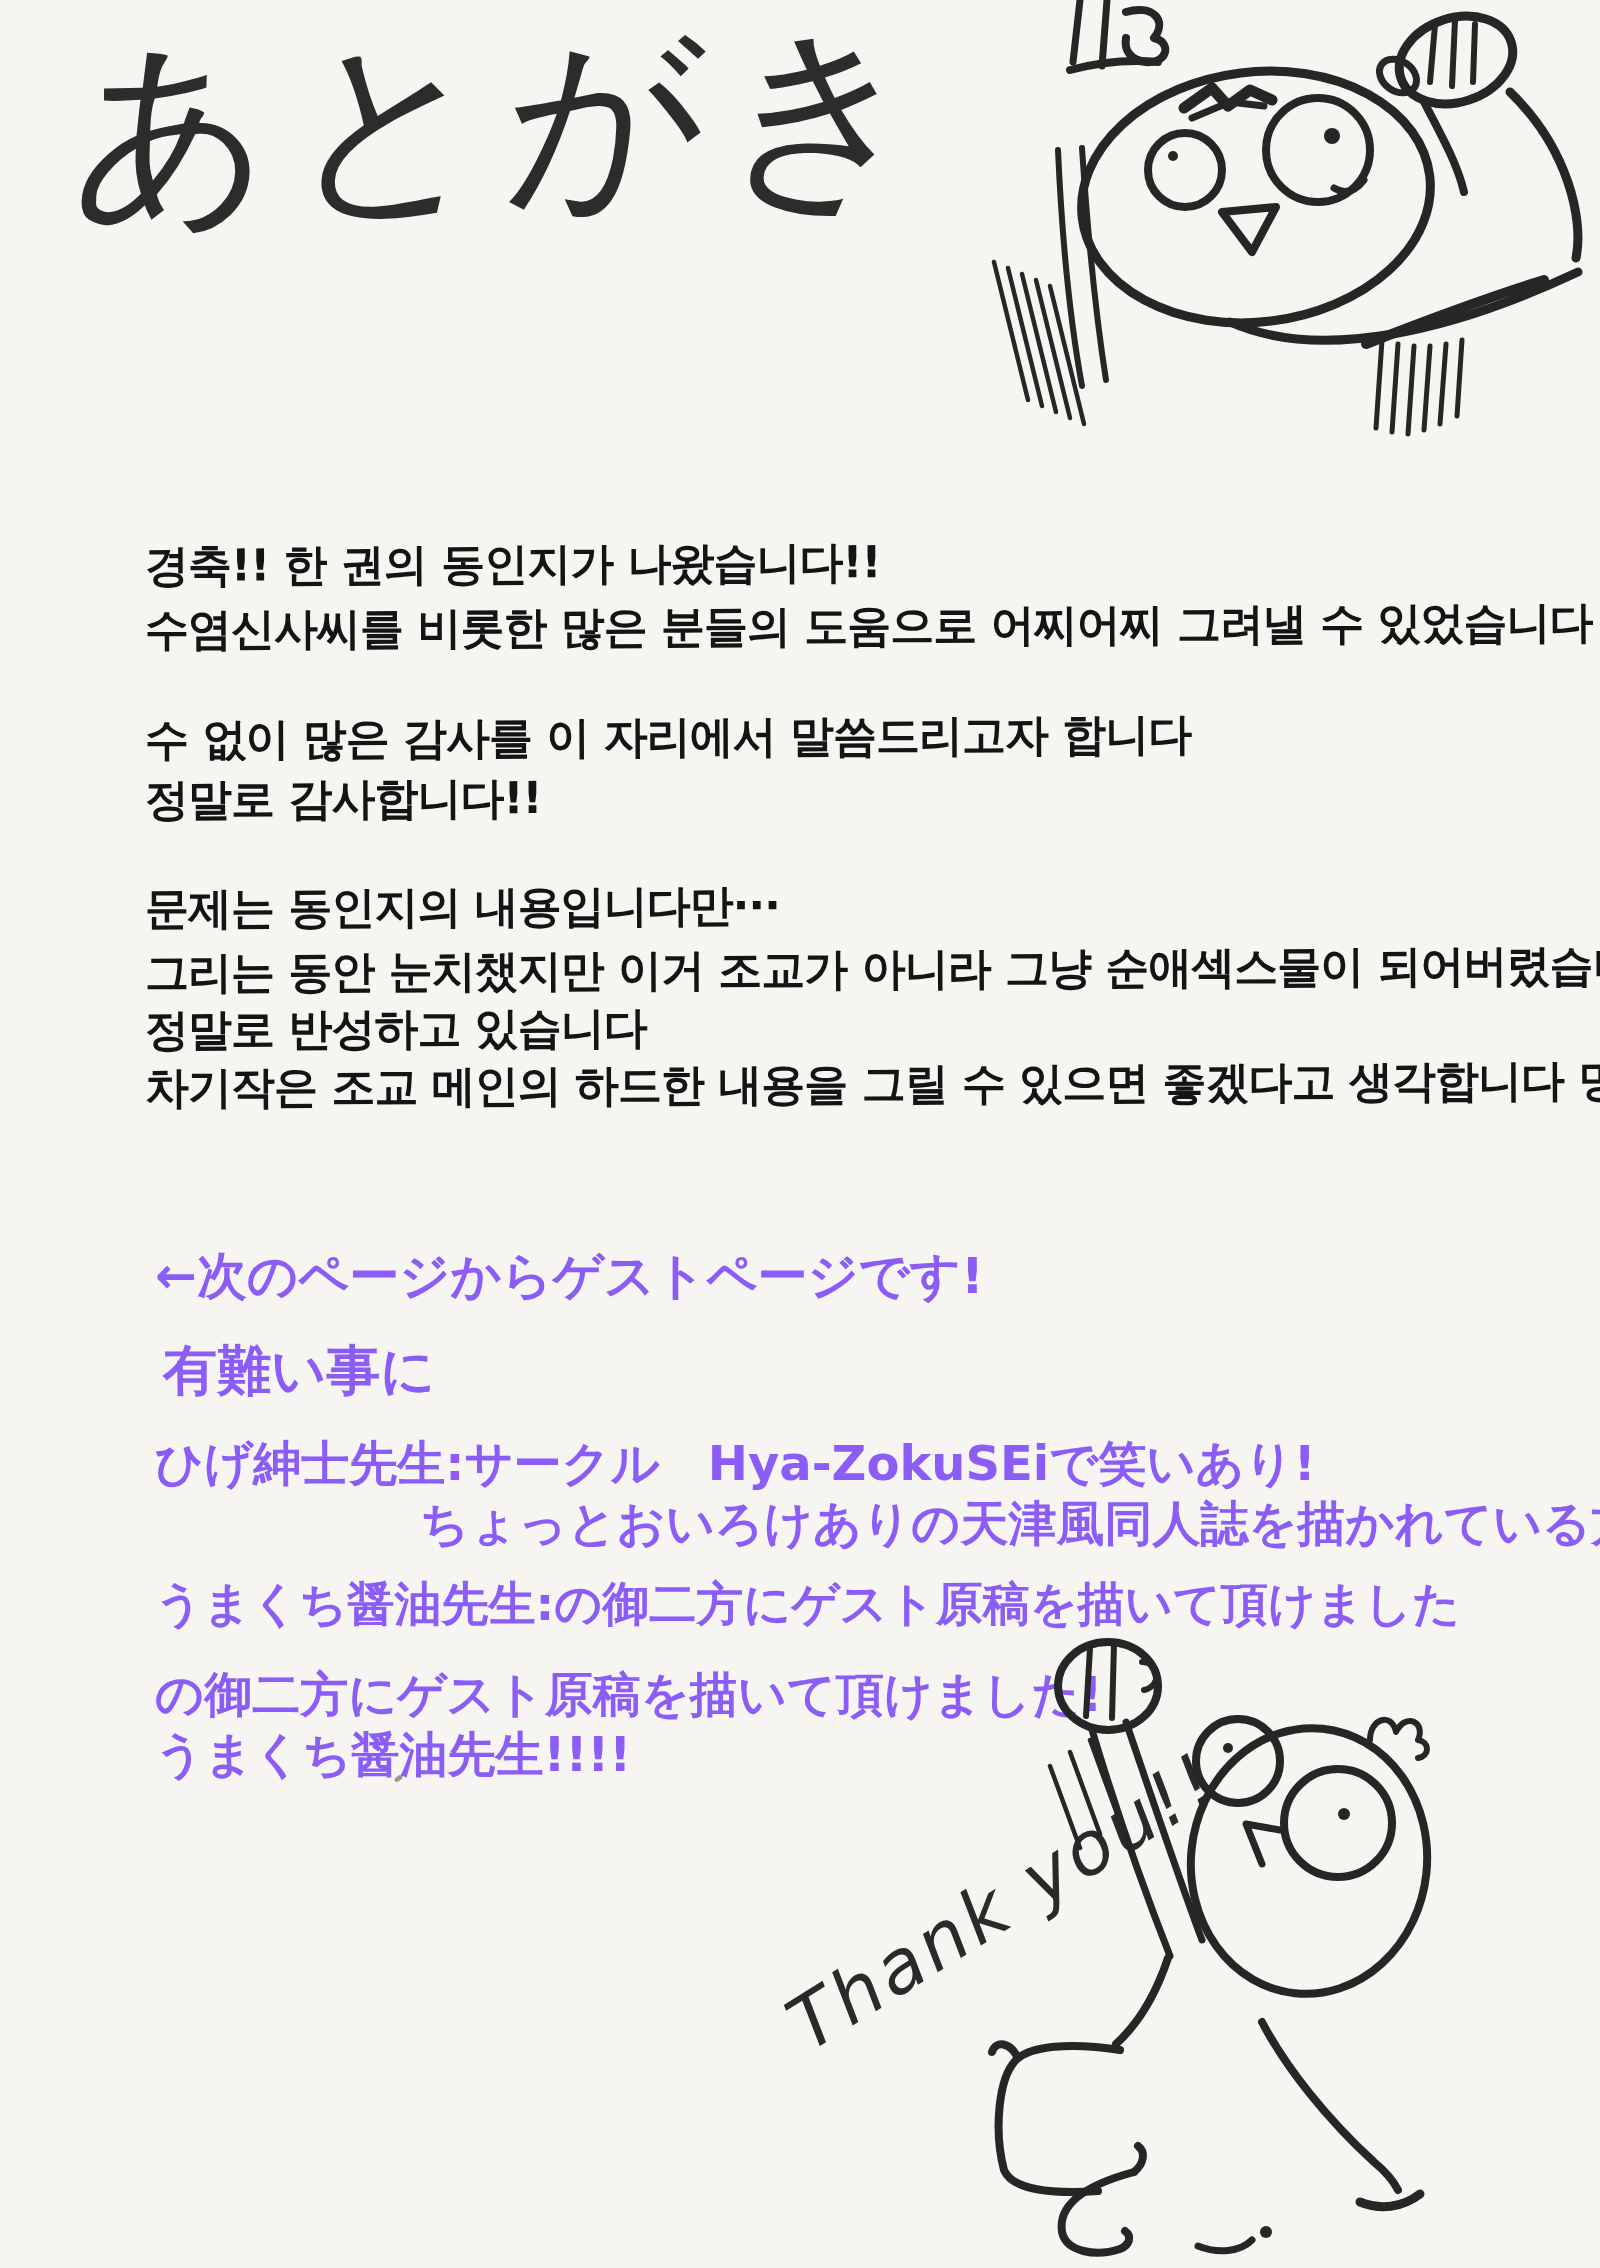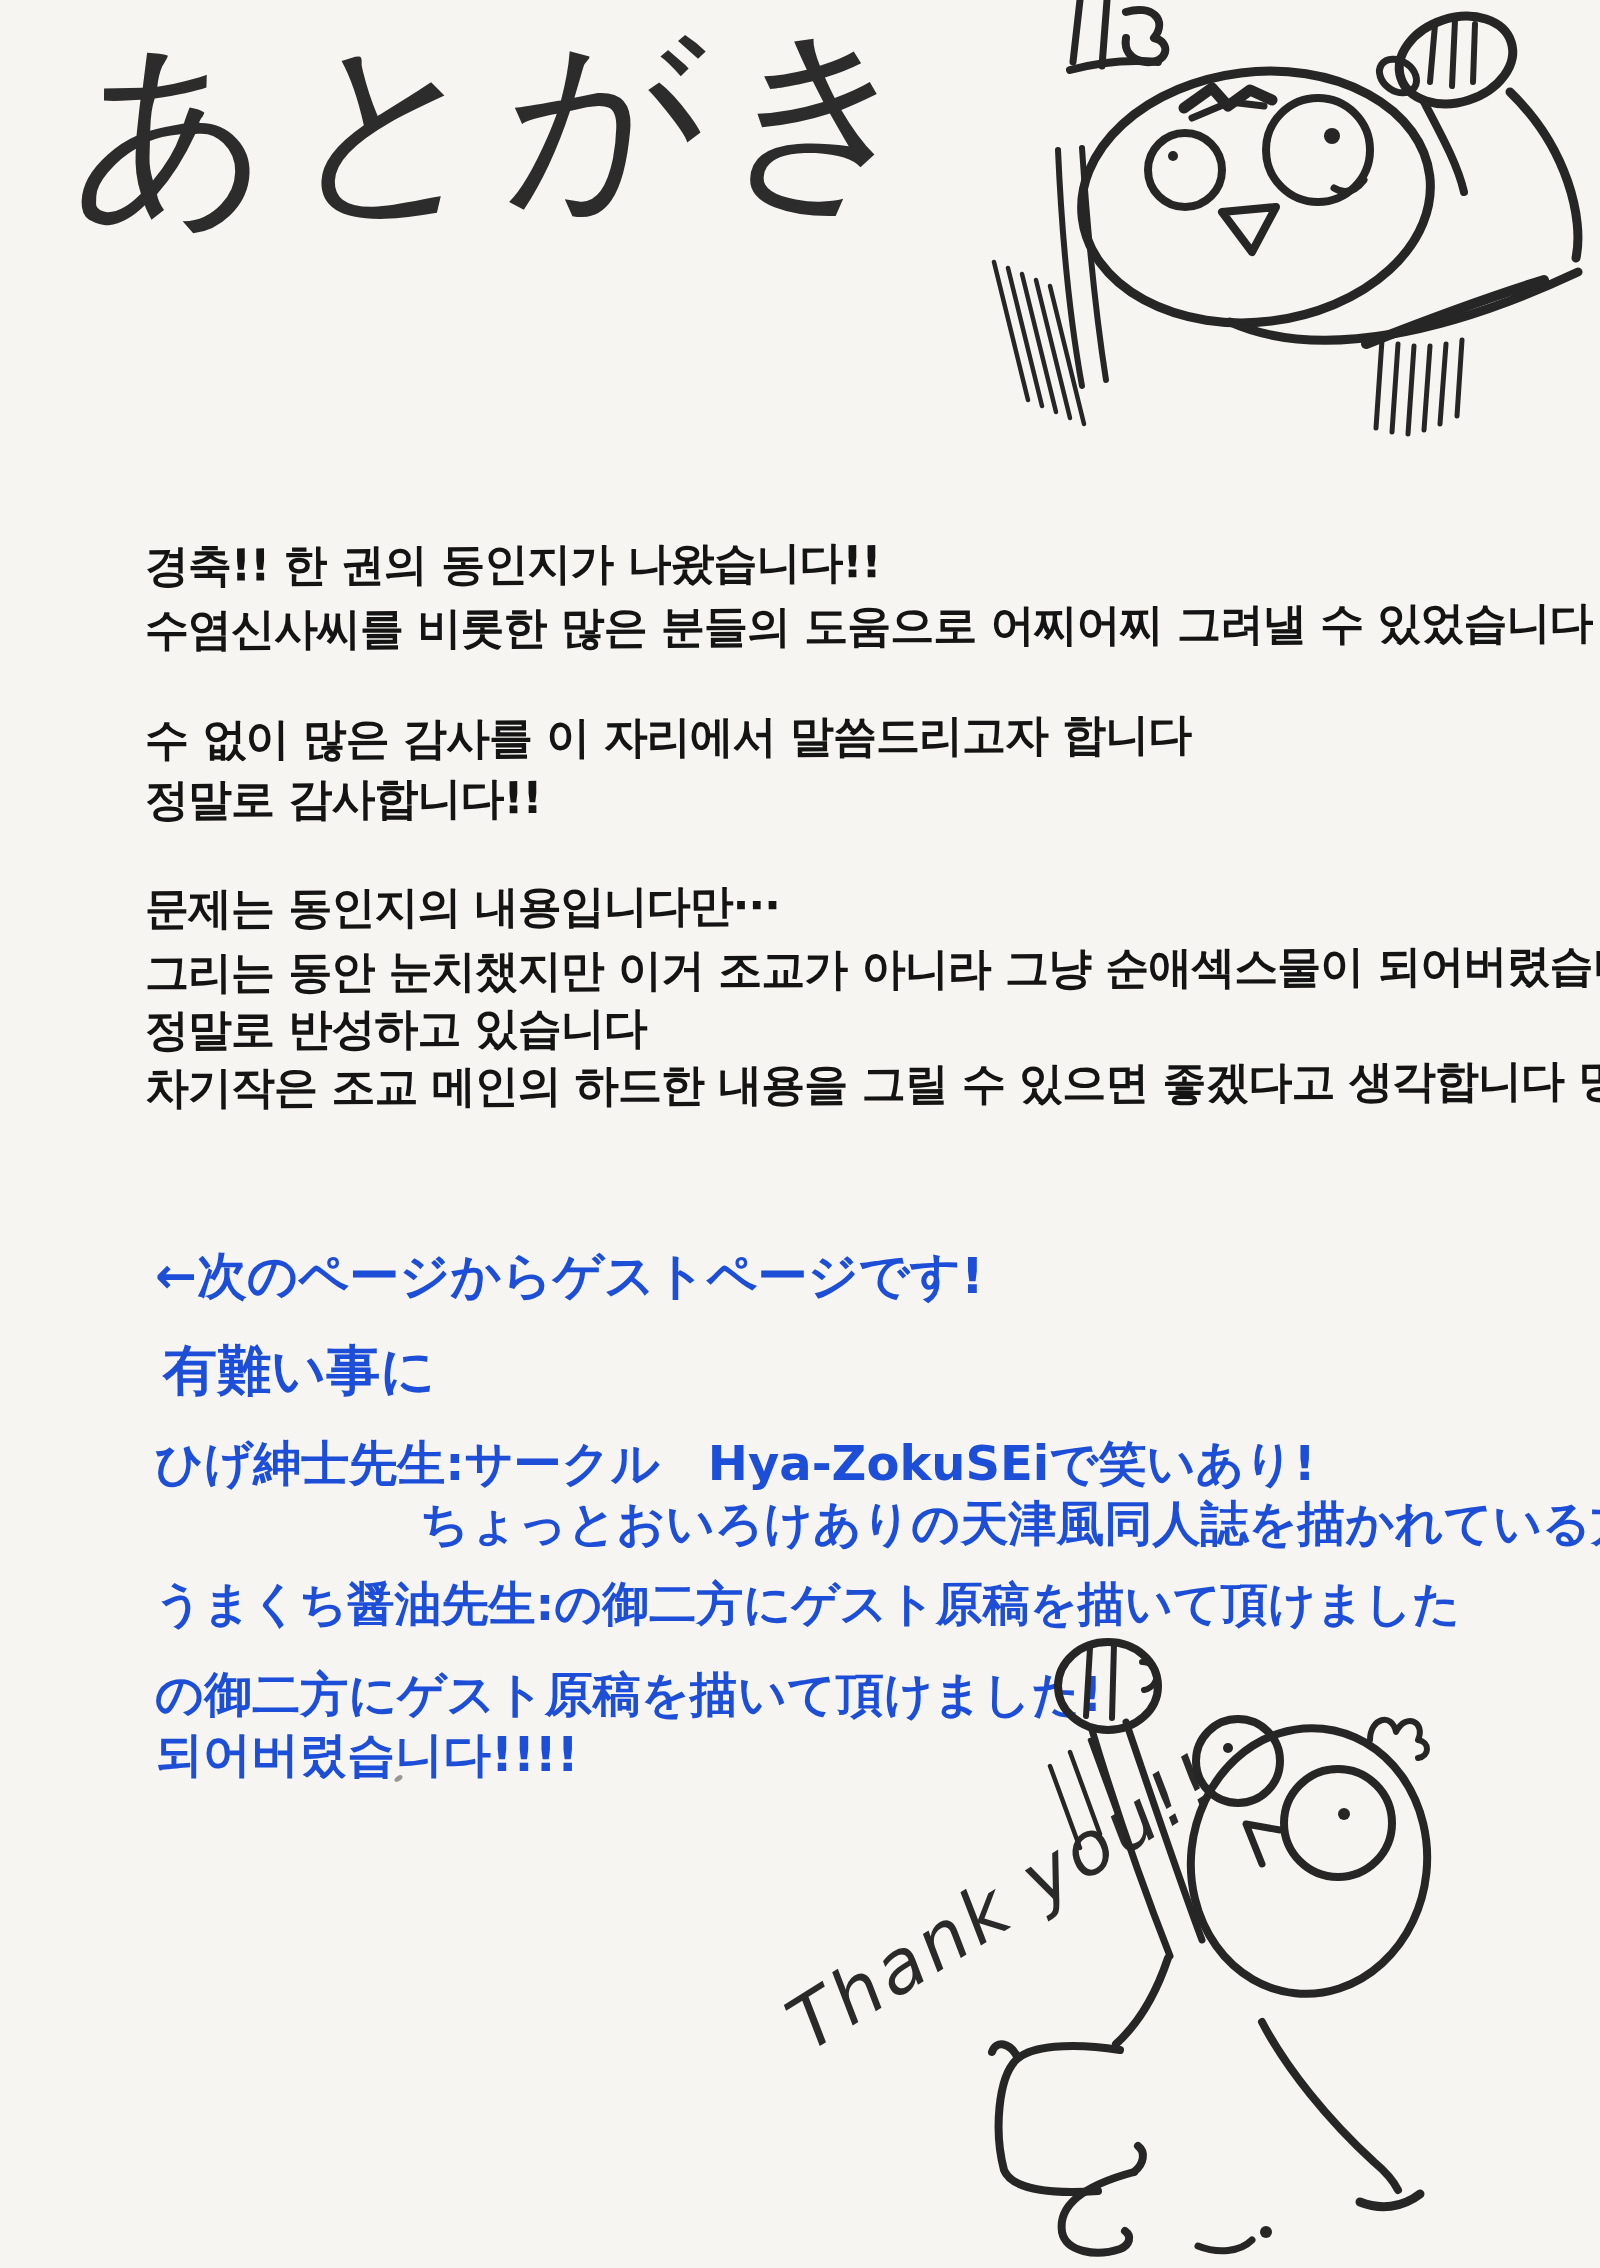--- a/index.html
+++ b/index.html
@@ -14,21 +14,21 @@
     letter-spacing:16px;white-space:nowrap;
     transform:rotate(-1.5deg) skewX(-3deg);
   }
   .kline{
     position:absolute;left:145px;white-space:nowrap;
     font-weight:700;font-size:44px;letter-spacing:-1px;color:#141414;
     transform:rotate(-0.3deg);
   }
   .jline{
     position:absolute;left:155px;white-space:nowrap;
-    font-weight:700;font-size:48px;color:#1d4ed8;
+    font-weight:700;font-size:48px;color:#8b5cf6;
   }
   .thanks{
     position:absolute;left:795px;top:1988px;
     font-size:74px;font-style:italic;font-weight:400;color:#2a2a2a;
     white-space:nowrap;letter-spacing:4px;
     transform:rotate(-32deg);transform-origin:left center;
   }
   svg.doodle{position:absolute;}
   .speck{position:absolute;left:394px;top:1776px;width:9px;height:5px;
     background:#9a9791;border-radius:50%;transform:rotate(-35deg);}
@@ -97,21 +97,21 @@
   <div class="kline" style="top:940px">그리는 동안 눈치챘지만 이거 조교가 아니라 그냥 순애섹스물이 되어버렸습니다</div>
   <div class="kline" style="top:1000px">정말로 반성하고 있습니다</div>
   <div class="kline" style="top:1055px">차기작은 조교 메인의 하드한 내용을 그릴 수 있으면 좋겠다고 생각합니다 멍멍!</div>
 
   <div class="jline" style="top:1243px;font-size:50px">←次のページからゲストページです!</div>
   <div class="jline" style="top:1432px">ひげ紳士先生:サークル　Hya-ZokuSEiで笑いあり!</div>
   <div class="jline" style="top:1335px;left:163px;font-size:54px">有難い事に</div>
   <div class="jline" style="top:1492px;left:420px">ちょっとおいろけありの天津風同人誌を描かれている方</div>
   <div class="jline" style="top:1573px;font-size:47px">うまくち醤油先生:の御二方にゲスト原稿を描いて頂けました</div>
   <div class="jline" style="top:1663px">の御二方にゲスト原稿を描いて頂けました!</div>
-  <div class="jline" style="top:1723px">되어버렸습니다!!!!</div>
+  <div class="jline" style="top:1723px">うまくち醤油先生!!!!</div>
 
   <div class="thanks">Thank you!!</div>
 
   <svg class="doodle" style="left:930px;top:1590px;width:670px;height:678px" viewBox="0 0 670 678">
     <g stroke="#262626" fill="none" stroke-linecap="round" stroke-linejoin="round">
 
       <ellipse cx="379" cy="271" rx="118" ry="133" stroke-width="8" transform="rotate(6 379 271)"></ellipse>
 
       <circle cx="308" cy="171" r="42" stroke-width="8"></circle>
       <circle cx="298" cy="158" r="5" fill="#262626" stroke="none"></circle>

